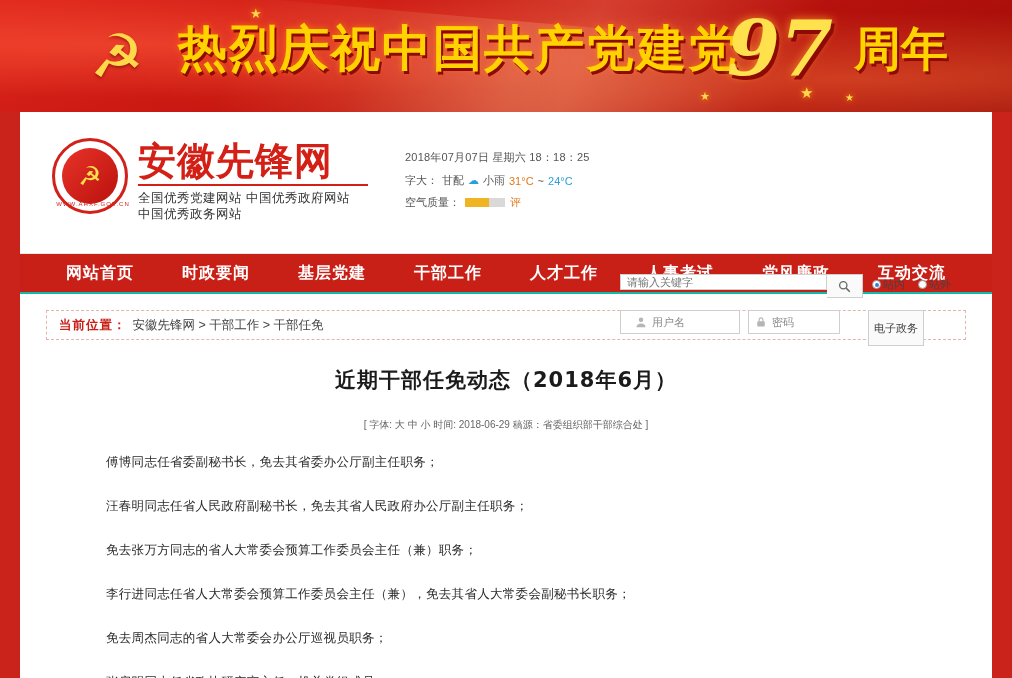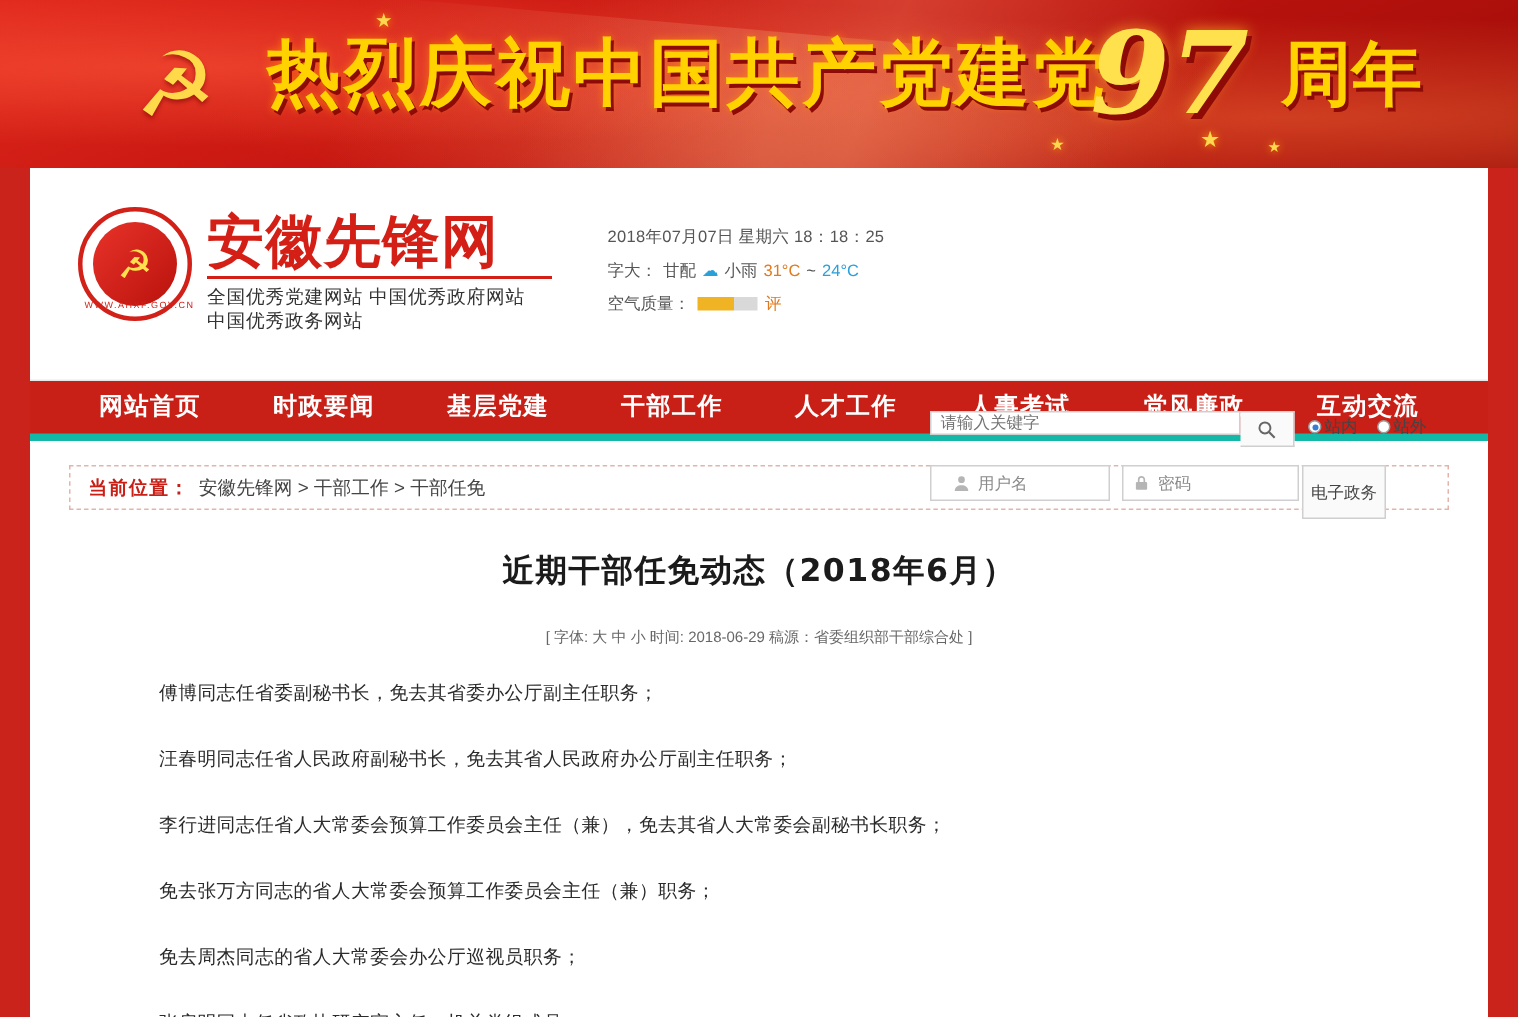--- a/index.html
+++ b/index.html
@@ -122,33 +122,33 @@
   .radio-group .rdo.on::after {
     content:""; position:absolute; left:1.5px; top:1.5px; width:4px; height:4px; border-radius:50%; background:#3a7bd5;
   }
   .radio-group span.lbl { margin-right:10px; }
   .field {
     position:absolute; height:24px; border:1px solid #cfcfcf; background:#fff;
     display:flex; align-items:center; padding:0 6px; font-size:11px; color:#8a8a8a;
   }
   .field .usr-icon { width:12px; height:12px; margin-right:5px; color:#b0b0b0; }
   .f-user { left:600px; top:198px; width:120px;padding-left:14px; }
-  .f-pass { left:728px; top:198px; width:118px; }
+  .f-pass { left:728px; top:198px; width:92px; }
   .egov-btn {
     position:absolute; left:848px; top:198px; width:56px; height:36px;
     border:1px solid #cfcfcf; background:#fafafa; font-size:11px; color:#444;
     display:flex; align-items:center; justify-content:center; cursor:pointer;
   }
 
   
   .nav {
     height:40px; background:#c81f17;
     display:flex; align-items:center; justify-content:space-around;
     padding:0 22px;
-    border-bottom:5px solid #14b8a6;
+    border-bottom:2px solid #14b8a6;
   }
   .nav a {
     color:#ffffff; font-size:16px; font-weight:bold; letter-spacing:1px;
     text-decoration:none; font-family:"DejaVu Sans", sans-serif;
     padding:4px 8px; cursor:pointer;
   }
 
   
   .crumb-wrap { padding:16px 26px 0 26px; }
   .crumb {
@@ -269,19 +269,19 @@
       <span>安徽先锋网 &gt; 干部工作 &gt; 干部任免</span>
     </div>
   </div>
 
   <div class="article">
     <div class="art-title">近期干部任免动态（2018年6月）</div>
     <div class="art-meta">[ 字体: 大 中 小 时间: 2018-06-29 稿源：省委组织部干部综合处 ]</div>
     <div class="art-body">
       <p>傅博同志任省委副秘书长，免去其省委办公厅副主任职务；</p>
       <p>汪春明同志任省人民政府副秘书长，免去其省人民政府办公厅副主任职务；</p>
+      <p>免去张万方同志的省人大常委会预算工作委员会主任（兼）职务；</p>
       <p>李行进同志任省人大常委会预算工作委员会主任（兼），免去其省人大常委会副秘书长职务；</p>
-      <p>免去张万方同志的省人大常委会预算工作委员会主任（兼）职务；</p>
       <p>免去周杰同志的省人大常委会办公厅巡视员职务；</p>
       <p>张启明同志任省政协研究室主任、机关党组成员；</p>
     </div>
   </div>
 </div>
 
 </body></html>

